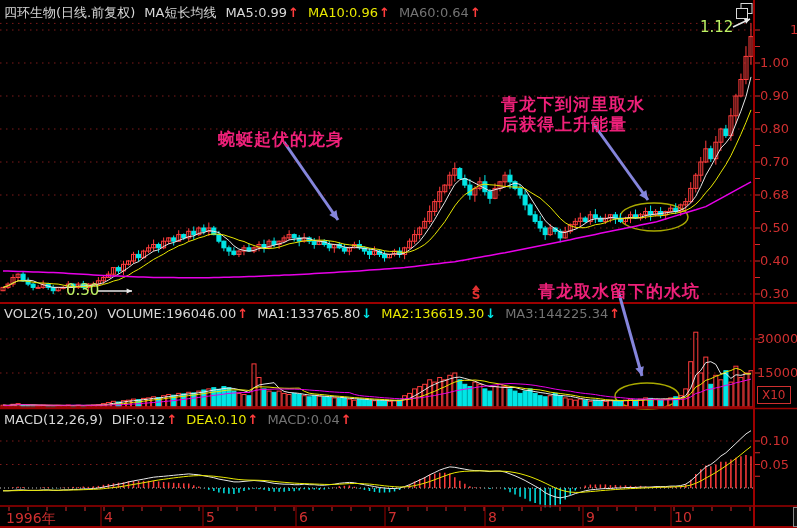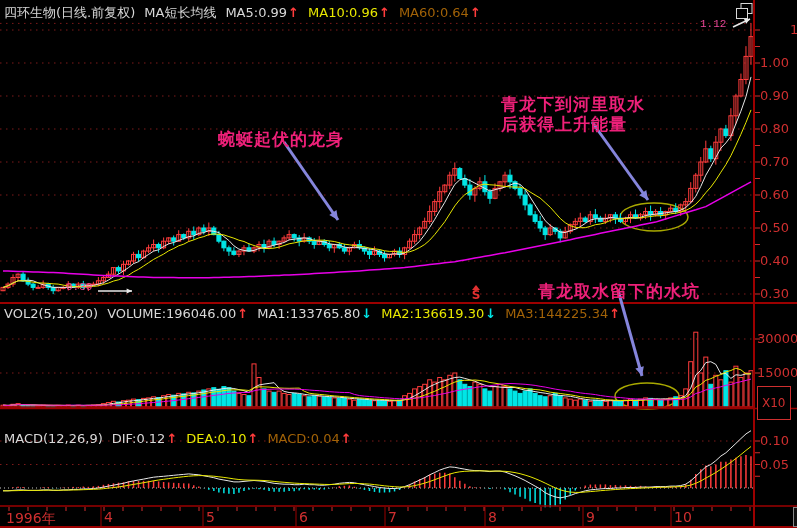--- a/index.html
+++ b/index.html
@@ -2,28 +2,28 @@
 <html><head>
 <meta charset="utf-8">
 <style>
   html,body{margin:0;padding:0;background:#000;}
   .screen{position:relative;width:797px;height:528px;background:#000;overflow:hidden;
           font-family:"DejaVu Sans","Liberation Sans",sans-serif;}
   #chart-svg{position:absolute;left:0;top:0;}
   .bar{position:absolute;display:flex;gap:9px;font-size:13px;white-space:nowrap;align-items:baseline;text-align:center;}
   .grp{display:inline-flex;align-items:baseline;}
   .arr{font-size:13px;font-weight:bold;margin-left:1px;}
-  .c-white{color:#d8d8d8}.c-yellow{color:#e8e800}.c-magenta{color:#a16207}
+  .c-white{color:#d8d8d8}.c-yellow{color:#e8e800}.c-magenta{color:#737373}
   .c-red{color:#ff3c3c}.c-cyan{color:#00e6e6}
   .ylab{position:absolute;font-size:13px;color:#cf2f2f;}
   .mlab{position:absolute;font-size:14px;color:#cf2f2f;}
   .ann{position:absolute;font-size:17px;font-weight:bold;color:#ee2079;letter-spacing:1px;line-height:20px;margin-top:15px;}
-  .wlab{position:absolute;font-size:11px;color:#ec4899;font-family:Liberation Mono, monospace;}
+  .wlab{position:absolute;font-size:15px;color:#bef264;}
   .x10box{position:absolute;left:757px;top:386px;border:1px solid #cf2f2f;color:#cf2f2f;
-          font-size:12px;padding:9px 4px;background:#000;text-align:center;}
+          font-size:12px;padding:1px 4px;background:#000;text-align:center;}
   .periodbox{position:absolute;left:757px;top:507px;width:38px;height:18px;border:1px solid #888;
           background:#101010;color:#e8e8e8;font-size:13px;text-align:center;line-height:18px;margin-left:36px;}
   .s-marker{position:absolute;left:470px;top:285px;width:12px;text-align:center;}
   .s-tri{width:0;height:0;border-left:4px solid transparent;border-right:4px solid transparent;
          border-bottom:5px solid #e03030;margin:0 auto;}
   .s-txt{color:#e03030;font-weight:bold;font-size:12px;line-height:11px;}
   #gen-labels div{position:absolute;}
 </style>
 </head>
 <body>
@@ -774,21 +774,21 @@
     <span class="grp">
         <span class="c-yellow">MA2:136619.30</span>
         <span class="arr c-cyan">↓</span>
       </span>
     <span class="grp">
         <span class="c-magenta">MA3:144225.34</span>
         <span class="arr c-red">↑</span>
       </span>
   </div>
 
-  <div class="bar" style="left:4px;top:431px">
+  <div class="bar" style="left:4px;top:412px">
     <span class="c-white">MACD(12,26,9)</span>
     <span class="grp">
         <span class="c-white">DIF:0.12</span>
         <span class="arr c-red">↑</span>
       </span>
     <span class="grp">
         <span class="c-yellow">DEA:0.10</span>
         <span class="arr c-red">↑</span>
       </span>
     <span class="grp">
@@ -820,21 +820,21 @@
     <rect x="6" y="1.5" width="11" height="10" fill="none" stroke="#d8d8d8"></rect>
     <rect x="1.5" y="6.5" width="11" height="10" fill="#000" stroke="#d8d8d8"></rect>
   </svg>
 
   <div id="gen-labels">
       <div class="ylab" style="left: 790px; top: 22px;">1.10</div>
       <div class="ylab" style="left: 760px; top: 55px;">1.00</div>
       <div class="ylab" style="left: 760px; top: 88px;">0.90</div>
       <div class="ylab" style="left: 760px; top: 121px;">0.80</div>
       <div class="ylab" style="left: 760px; top: 154px;">0.70</div>
-      <div class="ylab" style="left: 760px; top: 187px;">0.60</div>
+      <div class="ylab" style="left: 760px; top: 187px;">0.68</div>
       <div class="ylab" style="left: 760px; top: 220px;">0.50</div>
       <div class="ylab" style="left: 760px; top: 253px;">0.40</div>
       <div class="ylab" style="left: 760px; top: 286px;">0.30</div>
       <div class="ylab" style="left: 757px; top: 331px;">30000</div>
       <div class="ylab" style="left: 757px; top: 365px;">15000</div>
       <div class="ylab" style="left: 760px; top: 433px;">0.10</div>
       <div class="ylab" style="left: 760px; top: 456.5px;">0.05</div>
       <div class="mlab" style="left: 104px; top: 509px;">4</div>
       <div class="mlab" style="left: 206px; top: 509px;">5</div>
       <div class="mlab" style="left: 299px; top: 509px;">6</div>

